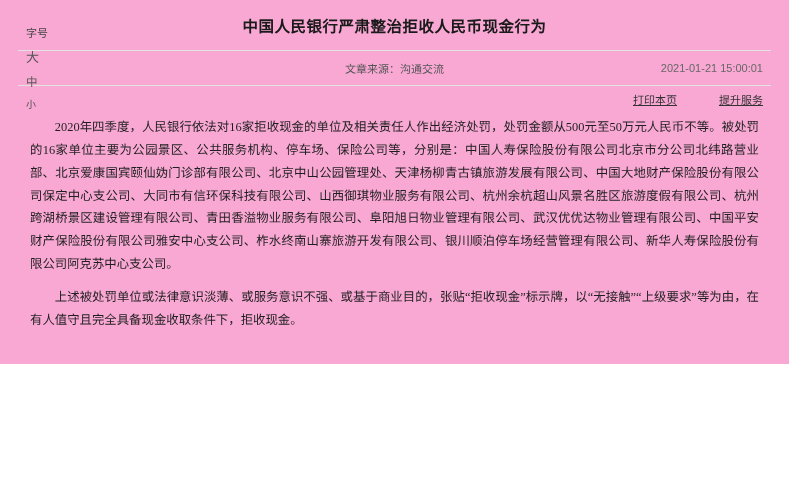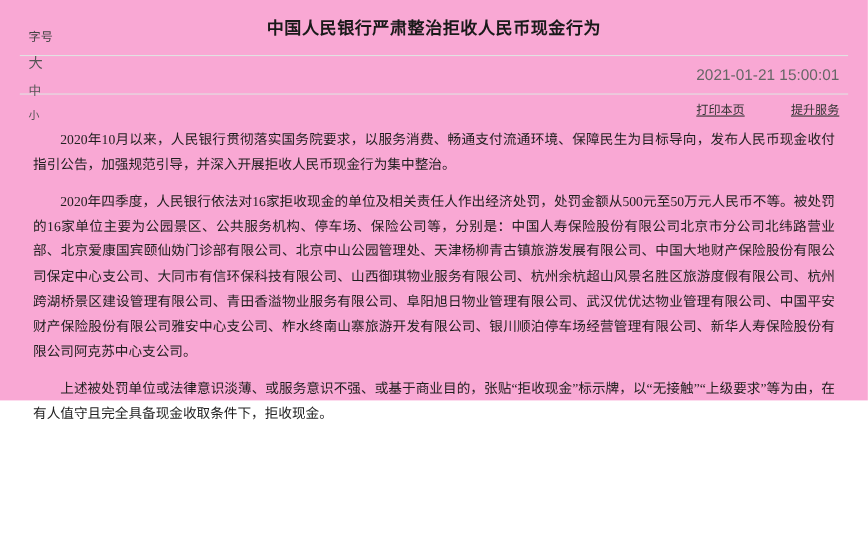--- a/index.html
+++ b/index.html
@@ -72,21 +72,21 @@
     pointer-events: none;
   }
   .source a {
     color: #555555;
     text-decoration: none;
     pointer-events: auto;
   }
   .timestamp {
     margin-left: auto;
     padding-right: 8px;
-    font-size: 14px;
+    font-size: 11px;
     color: #666666;
     white-space: nowrap;
   }
   .action-bar {
     margin: 0 18px;
     height: 26px;
     display: flex;
     align-items: center;
     justify-content: flex-end;
     gap: 42px;
@@ -118,27 +118,29 @@
 
   <div class="doc-title">中国人民银行严肃整治拒收人民币现金行为</div>
 
   <div class="meta-bar">
     <div class="font-size-group">
       <span class="fs-label">字号</span>
       <span class="fs-opt fs-big">大</span>
       <span class="fs-opt fs-mid">中</span>
       <span class="fs-opt fs-small">小</span>
     </div>
+    <div class="source">
+      <span>文章来源：</span><a>沟通交流</a>
+    </div>
     <div class="timestamp">2021-01-21 15:00:01</div>
   </div>
 
   <div class="action-bar">
     <a>打印本页</a>
     <a>提升服务</a>
   </div>
 
   <div class="content">
-    <p>2020年10月以来，人民银行贯彻落实国务院要求，以服务消费、畅通支付流通环境、保障民生为目标导向，发布人民币现金收付指引公告，加强规范引导，并深入开展拒收人民币现金行为集中整治。</p>
     <p>2020年四季度，人民银行依法对16家拒收现金的单位及相关责任人作出经济处罚，处罚金额从500元至50万元人民币不等。被处罚的16家单位主要为公园景区、公共服务机构、停车场、保险公司等，分别是：中国人寿保险股份有限公司北京市分公司北纬路营业部、北京爱康国宾颐仙妫门诊部有限公司、北京中山公园管理处、天津杨柳青古镇旅游发展有限公司、中国大地财产保险股份有限公司保定中心支公司、大同市有信环保科技有限公司、山西御琪物业服务有限公司、杭州余杭超山风景名胜区旅游度假有限公司、杭州跨湖桥景区建设管理有限公司、青田香溢物业服务有限公司、阜阳旭日物业管理有限公司、武汉优优达物业管理有限公司、中国平安财产保险股份有限公司雅安中心支公司、柞水终南山寨旅游开发有限公司、银川顺泊停车场经营管理有限公司、新华人寿保险股份有限公司阿克苏中心支公司。</p>
     <p>上述被处罚单位或法律意识淡薄、或服务意识不强、或基于商业目的，张贴“拒收现金”标示牌，以“无接触”“上级要求”等为由，在有人值守且完全具备现金收取条件下，拒收现金。</p>
   </div>
 
 </div>
 
 </body></html>

